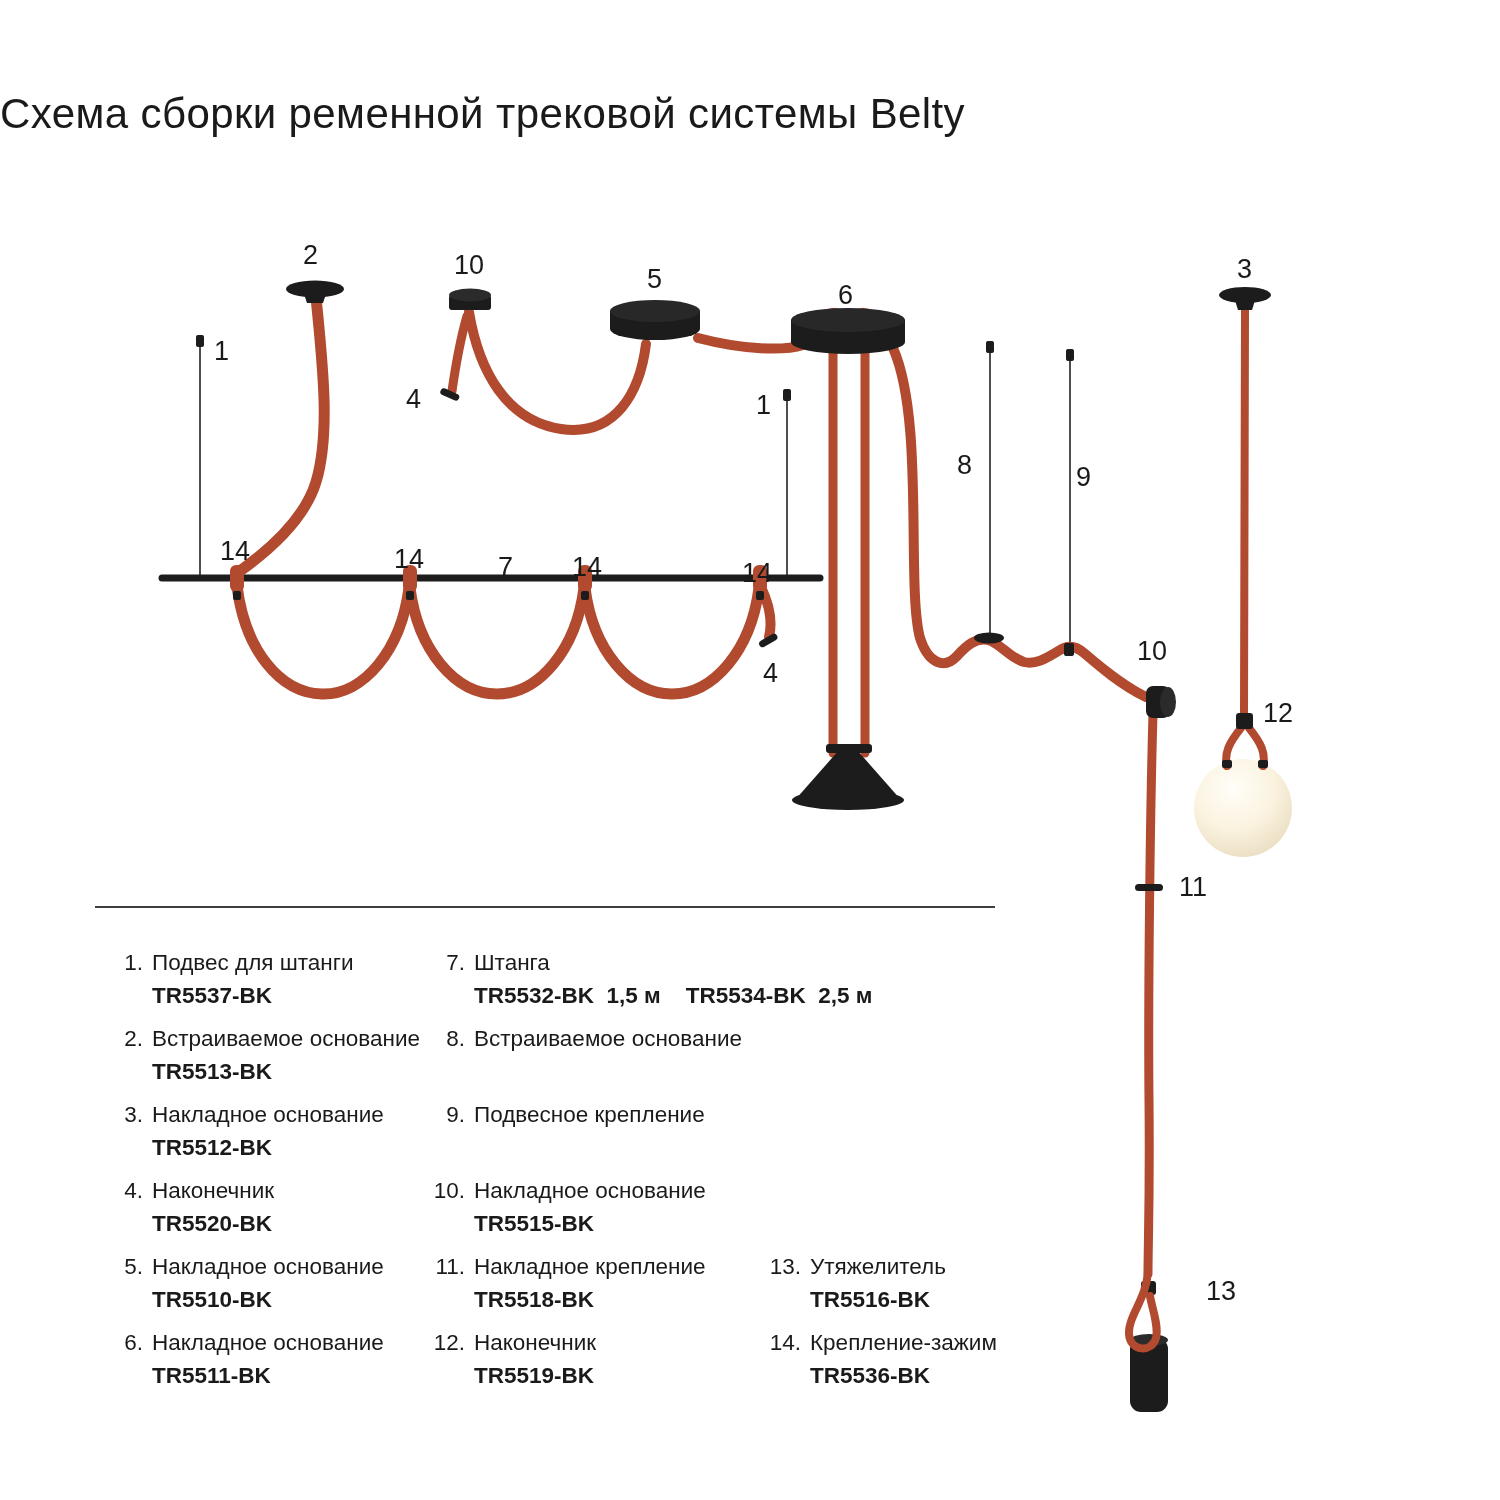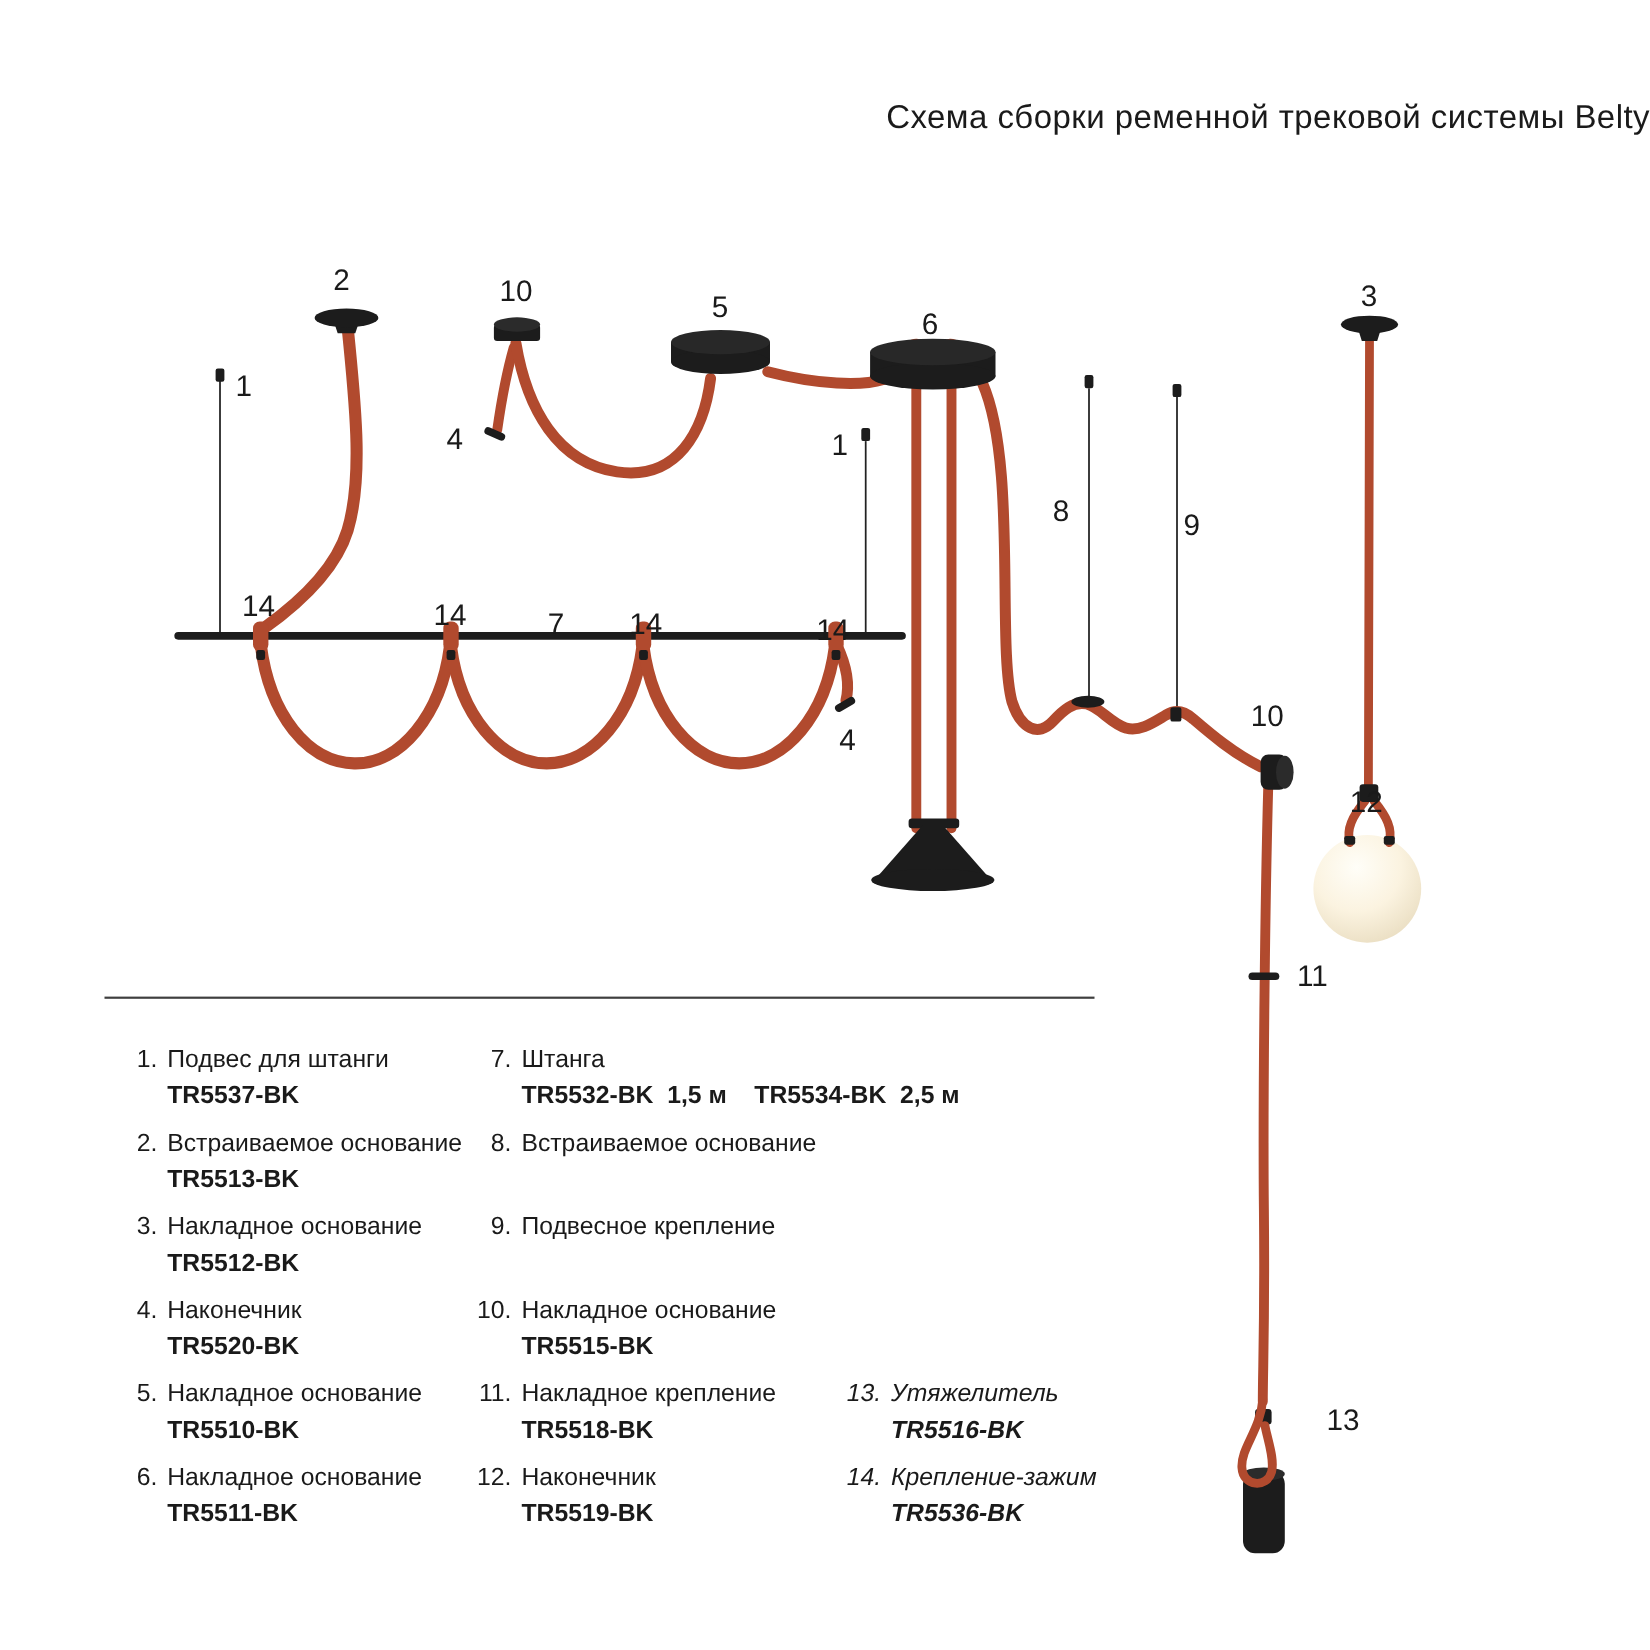--- a/index.html
+++ b/index.html
@@ -1,28 +1,28 @@
 <!DOCTYPE html>
 <html><head>
 <meta charset="utf-8">
 <style>
   * { margin:0; padding:0; box-sizing:border-box; }
   html,body { width:1500px; height:1500px; background:#ffffff;
     font-family:"Liberation Sans","DejaVu Sans",sans-serif; color:#1a1a1a; }
   .canvas { position:relative; width:1500px; height:1500px; overflow:hidden; background:#fff; }
-  .title { position:absolute; top:90px; left:0; width:100%; text-align:right;
-    font-size:30px; font-weight:400; letter-spacing:0.4px; color:#1a1a1a; }
+  .title { position:absolute; top:90px; left:0; width:100%; text-align:left;
+    font-size:42px; font-weight:400; letter-spacing:0.4px; color:#1a1a1a; }
   .diagram-svg { position:absolute; top:0; left:0; }
   .num-label { position:absolute; font-size:27px; line-height:30px; color:#1a1a1a; }
   .divider { position:absolute; top:906px; left:95px; width:900px; height:2px; background:#3f3f3f; }
   .legend { position:absolute; top:946px; left:105px; font-size:22.5px; color:#1a1a1a; }
   .legend-col { position:absolute; top:0; }
   .col-1 { left:0; }
   .col-2 { left:322px; }
-  .col-3 { left:658px; top:304px;font-style:italic; }
+  .col-3 { left:658px; top:304px; }
   .legend-item { height:76px; }
   .legend-line1 { display:flex; line-height:33px; }
   .legend-num { width:38px; text-align:right; flex:none; }
   .legend-name { padding-left:9px; white-space:pre;text-align:center; }
   .legend-code { padding-left:47px; font-weight:700; line-height:33px; white-space:pre; }
 </style>
 </head>
 <body>
 
 <div class="canvas">
@@ -148,21 +148,21 @@
     <span class="num-label" style="left:957px; top:450px;">8</span>
     <span class="num-label" style="left:1076px; top:462px;">9</span>
     <span class="num-label" style="left:220px; top:536px;">14</span>
     <span class="num-label" style="left:394px; top:544px;">14</span>
     <span class="num-label" style="left:498px; top:552px;">7</span>
     <span class="num-label" style="left:572px; top:552px;">14</span>
     <span class="num-label" style="left:742px; top:558px;">14</span>
     <span class="num-label" style="left:763px; top:658px;">4</span>
     <span class="num-label" style="left:1137px; top:636px;">10</span>
     <span class="num-label" style="left:1237px; top:254px;">3</span>
-    <span class="num-label" style="left:1227px; top:698px;margin-top:16px;">12</span>
+    <span class="num-label" style="left:1263px; top:698px;">12</span>
     <span class="num-label" style="left:1179px; top:872px;text-align:right;">11</span>
     <span class="num-label" style="left:1166px; top:1276px;margin-left:40px;">13</span>
   </div>
 
   <div class="divider"></div>
 
   <div class="legend">
 
     <div class="legend-col col-1">
       <div class="legend-item">

